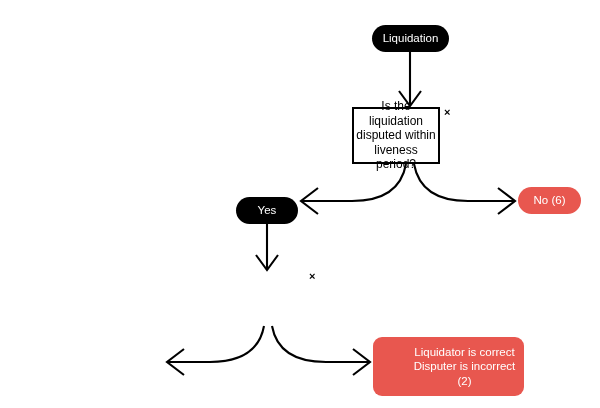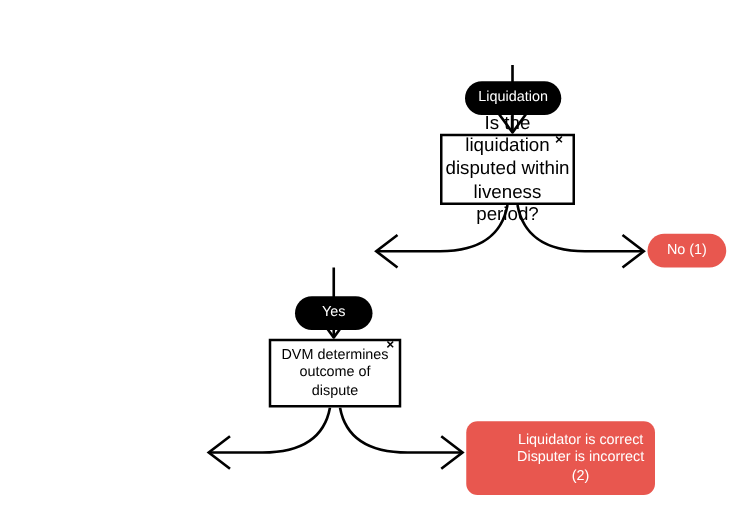--- a/index.html
+++ b/index.html
@@ -39,21 +39,20 @@
     display: block;
     white-space: pre-line;
   }
   
   .pill {
     border-radius: 999px;
   }
   .pill-dark {
     background: #000000;
     color: #ffffff;
-    margin-top: 40px;
   }
   .pill-red {
     background: #e8574f;
     color: #ffffff;
   }
   
   .boxed {
     background: #ffffff;
     color: #000000;
     border: 2px solid #000000;
@@ -71,21 +70,21 @@
     position: absolute;
     font-weight: bold;
     color: #000000;
     line-height: 1;
     z-index: 4;
     user-select: none;
   }
 
   
   #node-liquidation   { left: 372px; top: 25px;  width: 77px;  height: 27px; font-size: 11.5px; }
-  #node-decision      { left: 352px; top: 107px; width: 108px; height: 57px; font-size: 15px; }
+  #node-decision      { left: 352px; top: 107px; width: 88px; height: 57px; font-size: 12px; }
   #node-yes           { left: 236px; top: 197px; width: 62px;  height: 27px; font-size: 11.5px; }
   #node-no            { left: 518px; top: 187px; width: 63px;  height: 27px; font-size: 11.5px; }
   #node-dvm           { left: 215px; top: 271px; width: 106px; height: 55px; font-size: 11.5px; }
   #node-outcome-green { left: 18px;  top: 337px; width: 146px; height: 59px; font-size: 11.5px; }
   #node-outcome-red   { left: 373px; top: 337px; width: 151px; height: 59px; font-size: 11.5px; padding-left: 32px; }
 
   #x-decision { left: 444px; top: 107px; font-size: 11px; }
   #x-dvm      { left: 309px; top: 271px; font-size: 11px; }
 </style>
 </head>
@@ -125,28 +124,23 @@
 disputed within
 liveness period?</span>
   </div>
   <span class="xmark" id="x-decision">×</span>
 
   <div class="node pill pill-dark" id="node-yes">
     <span class="lbl">Yes</span>
   </div>
 
   <div class="node pill pill-red" id="node-no">
-    <span class="lbl">No (1)</span>
+    <span class="lbl">No (6)</span>
   </div>
 
-  <div class="node boxed" id="node-dvm">
-    <span class="lbl">DVM determines
-outcome of
-dispute</span>
-  </div>
   <span class="xmark" id="x-dvm">×</span>
 
 
   <div class="node outcome outcome-red" id="node-outcome-red">
     <span class="lbl">Liquidator is correct
 Disputer is incorrect
 (2)</span>
   </div>
 
 </div>

